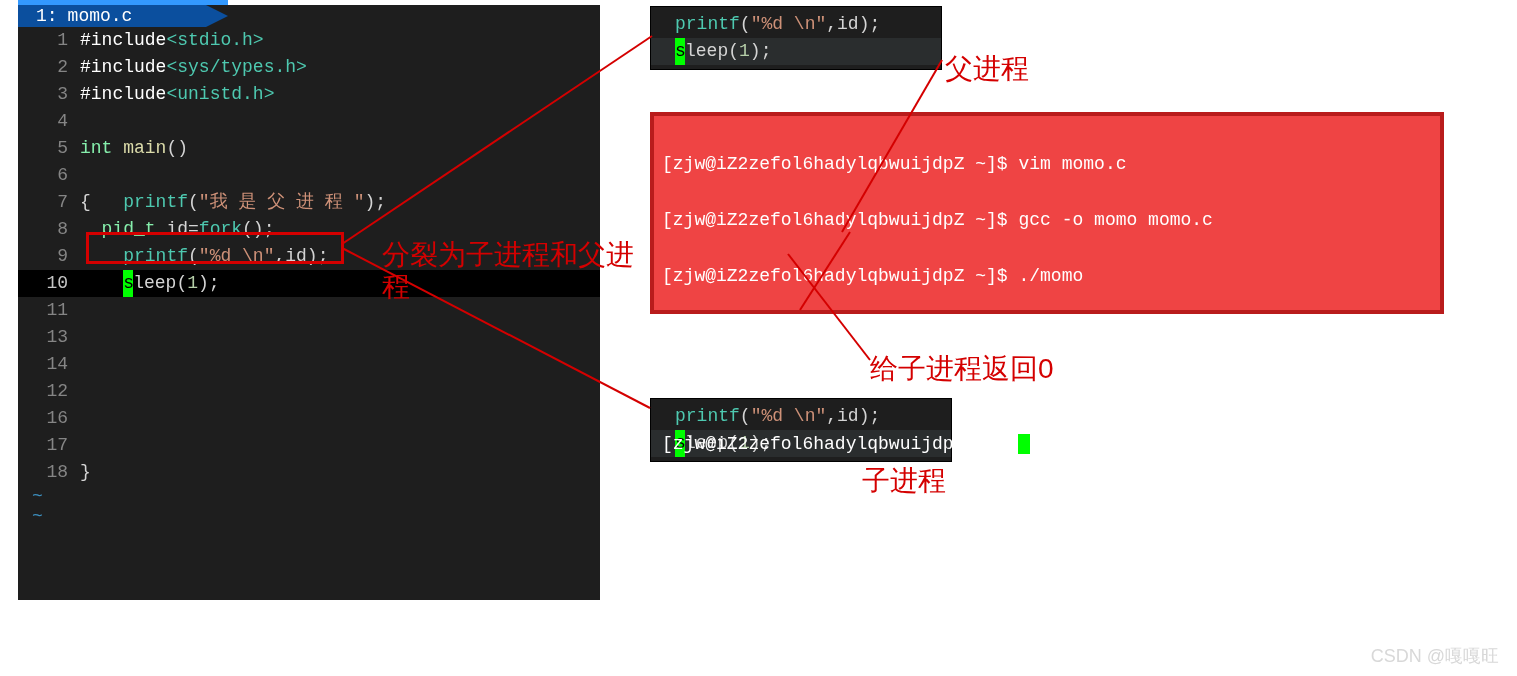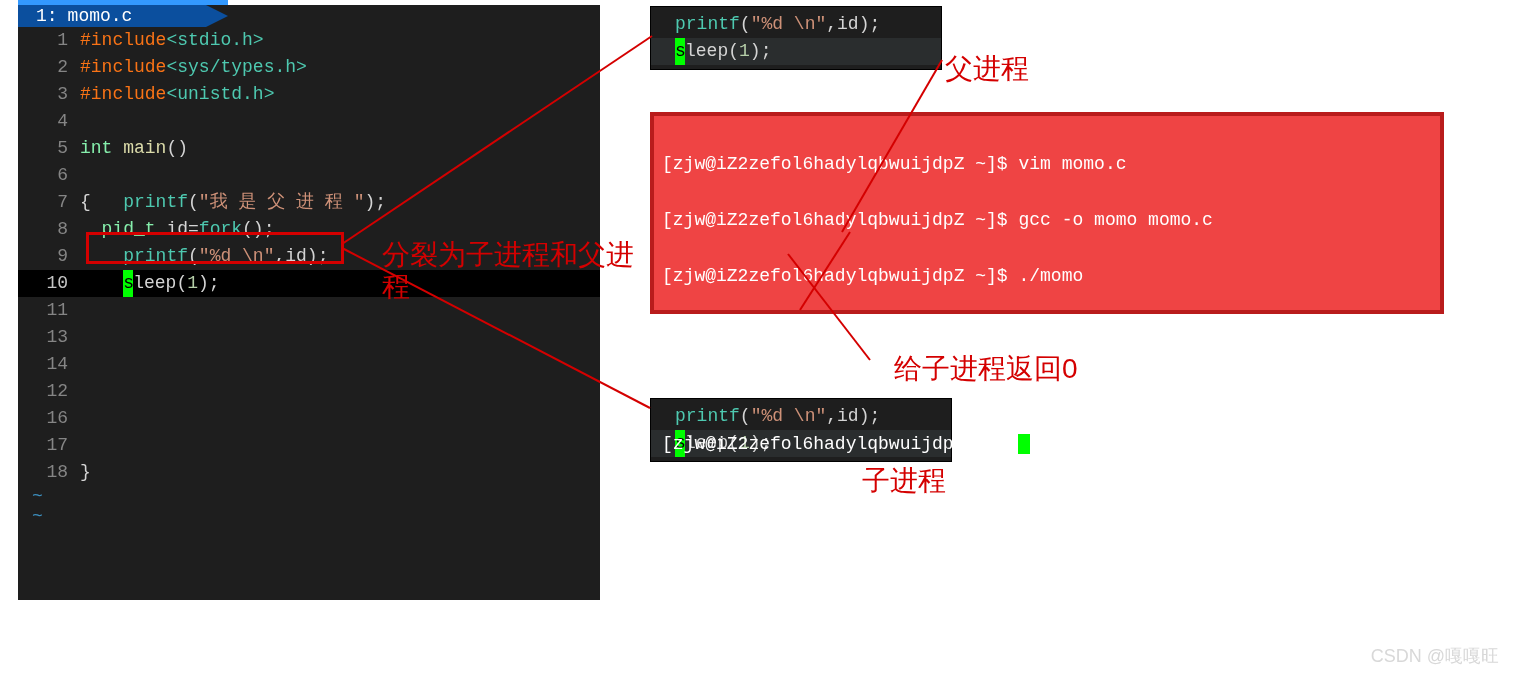--- a/index.html
+++ b/index.html
@@ -62,21 +62,21 @@
   .gutter {
     width: 50px;
     text-align: right;
     padding-right: 12px;
     color: #858585;
     flex: 0 0 auto;
   }
   .cl-hl { background: #000000; }
   .code { flex: 1; }
   .kw { color: #86efac; }
-  .pp { color: #f97316; }
+  .pp { color: #ffffff; }
   .str { color: #ce9178; }
   .hdr { color: #4ec9b0; }
   .fn { color: #dcdcaa; }
   .num { color: #b5cea8; }
   .fncall { color: #4ec9b0; }
   .cursor-s {
     background: #00ff00;
     color: #000;
     display: inline-block;
     width: 10px;
@@ -216,21 +216,21 @@
 </div>
 
 <div class="redbox" style="left:86px; top:232px; width:258px; height:32px;"></div>
 
 <div class="ann" style="left:382px; top:236px;">分裂为子进程和父进</div>
 <div class="ann" style="left:382px; top:268px;">程</div>
 <div class="ann" style="left:945px; top:50px;">父进程</div>
 <div class="ann" style="left:862px; top:462px;">子进程</div>
 <div class="ann" style="left:878px; top:214px;">给父进程返回子进程</div>
 <div class="ann" style="left:878px; top:248px;">pid</div>
-<div class="ann" style="left:894px; top:350px;">给子进程返回0</div>
+<div class="ann" style="left:870px; top:350px;">给子进程返回0</div>
 
 <div class="snippet" style="left:650px; top:6px; width:290px;">
   <div class="code-line"><span class="fncall">printf</span><span>(</span><span class="str">"%d \n"</span><span>,id);</span></div>
   <div class="code-line sl-hl" style="padding-left:0"><span style="display:inline-block;width:24px"></span><span class="cursor-s">s</span><span>leep(</span><span class="num">1</span><span>);</span></div>
 </div>
 
 <div class="snippet" style="left:650px; top:398px; width:300px;">
   <div class="code-line"><span class="fncall">printf</span><span>(</span><span class="str">"%d \n"</span><span>,id);</span></div>
   <div class="code-line sl-hl" style="padding-left:0"><span style="display:inline-block;width:24px"></span><span class="cursor-s">s</span><span>leep(</span><span class="num">1</span><span>);</span></div>
 </div>

